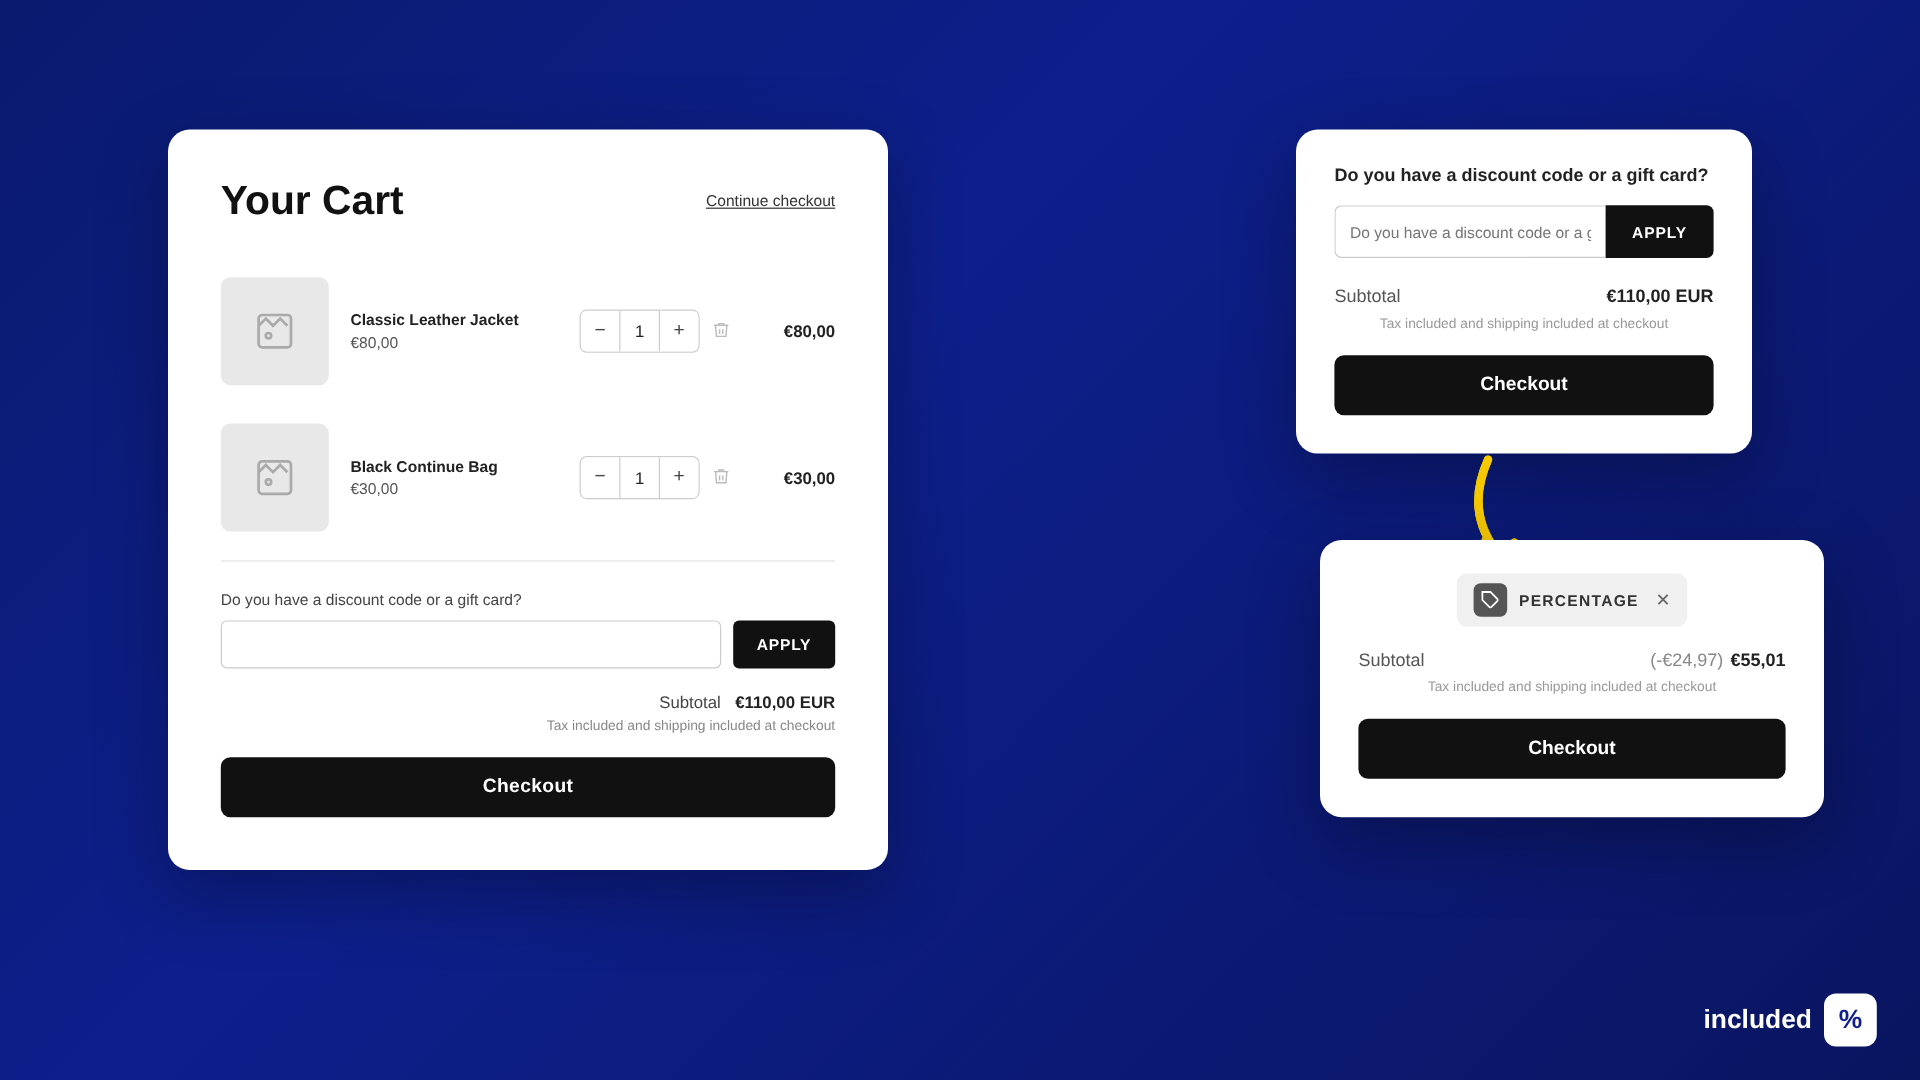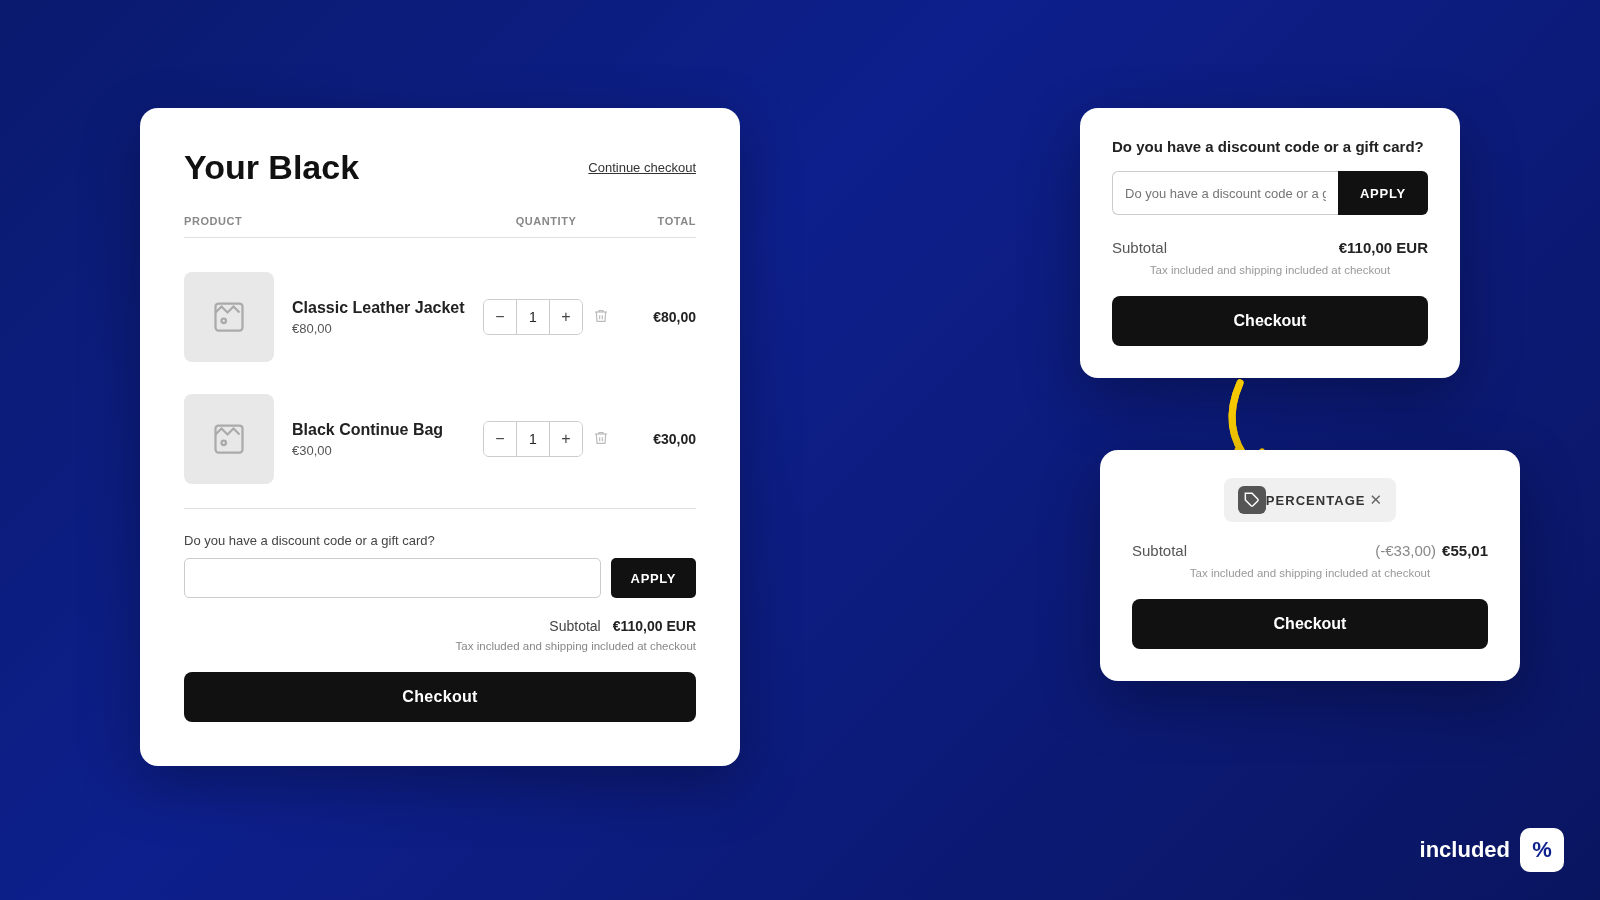--- a/index.html
+++ b/index.html
@@ -80,21 +80,21 @@
       width: 36px;
       height: 36px;
       color: #aaa;
     }
 
     .item-info {
       flex: 1;
     }
 
     .item-name {
-      font-size: 16px;
+      font-size: 13px;
       font-weight: 600;
       color: #222;
       margin-bottom: 4px;
     }
 
     .item-price {
       font-size: 13px;
       color: #555;
     }
 
@@ -348,20 +348,21 @@
     }
 
     .discount-badge {
       display: flex;
       align-items: center;
       background: #f0f0f0;
       border-radius: 8px;
       padding: 8px 14px;
       width: fit-content;
       margin: 0 auto 20px;
+      gap: 10px;
     }
 
     .badge-tag-icon {
       width: 28px;
       height: 28px;
       background: #555;
       border-radius: 6px;
       display: flex;
       align-items: center;
       justify-content: center;
@@ -455,28 +456,23 @@
       justify-content: center;
       font-size: 22px;
       font-weight: 700;
       color: #0d1f8c;
     }
   </style>
 </head>
 <body>
 
 <div class="cart-card">
-  <h1 class="cart-title">Your Black</h1>
+  <h1 class="cart-title">Your Cart</h1>
   <span class="continue-shopping">Continue checkout</span>
 
-  <div class="cart-header">
-    <span class="col-product">PRODUCT</span>
-    <span class="col-quantity">QUANTITY</span>
-    <span class="col-total">TOTAL</span>
-  </div>
 
   
   <div class="cart-item">
     <div class="item-image">
       <svg viewBox="0 0 24 24" fill="none" stroke="#aaa" stroke-width="1.5">
         <rect x="3" y="3" width="18" height="18" rx="2"></rect>
         <path d="M3 9l4-4 4 4 4-4 4 4"></path>
         <circle cx="8.5" cy="14.5" r="1.5"></circle>
       </svg>
     </div>
@@ -583,21 +579,21 @@
         <line x1="7" y1="7" x2="7.01" y2="7"></line>
       </svg>
     </div>
     <span class="badge-label">PERCENTAGE</span>
     <button class="badge-close">✕</button>
   </div>
 
   <div class="applied-subtotal-row">
     <span class="applied-subtotal-label">Subtotal</span>
     <span class="applied-subtotal-amount">
-      <span class="discount-amount">(-€33,00)</span><span>€55,01</span>
+      <span class="discount-amount">(-€24,97)</span><span>€55,01</span>
     </span>
   </div>
 
   <div class="applied-tax-note">Tax included and shipping included at checkout</div>
   <button class="applied-checkout-btn">Checkout</button>
 </div>
 
 <div class="branding">
   <span class="branding-text">included</span>
   <div class="branding-icon">%</div>

